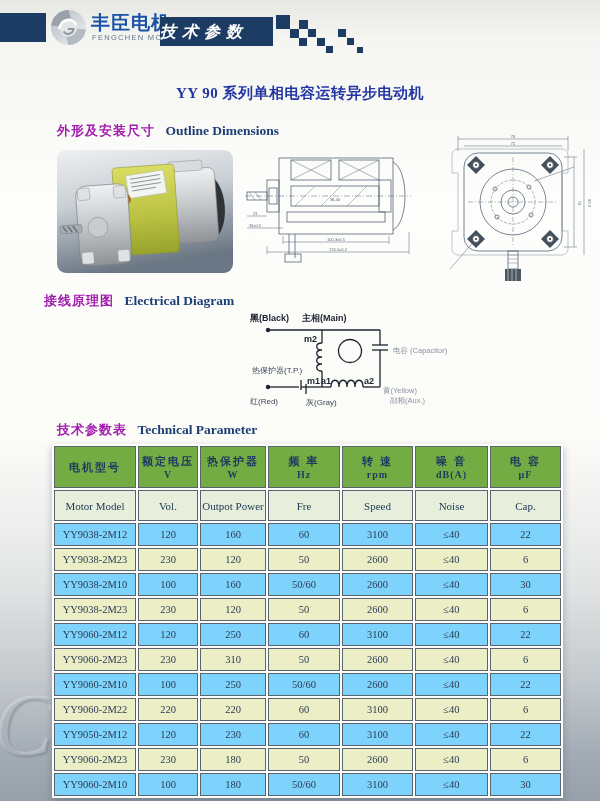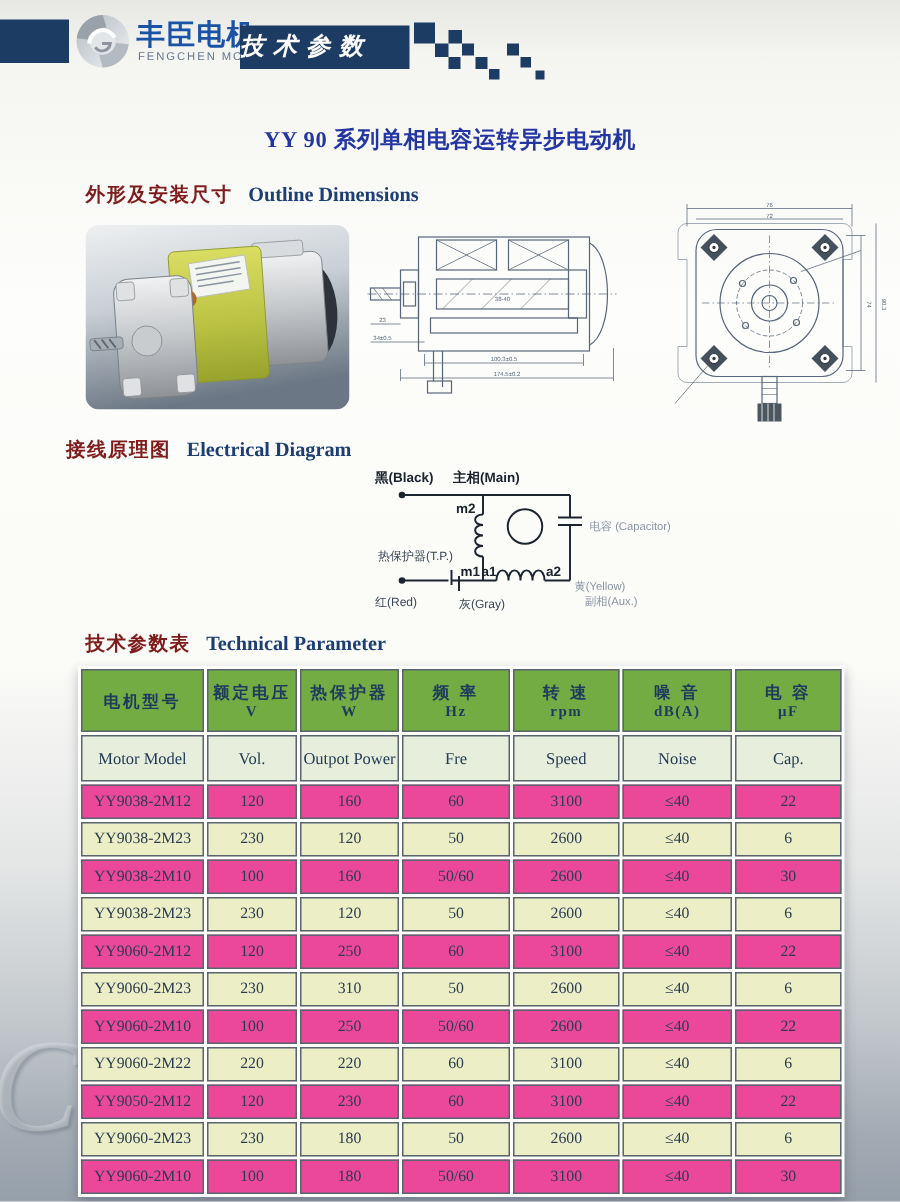--- a/index.html
+++ b/index.html
@@ -12,34 +12,34 @@
   
   .edge-bar{left:0;top:13px;width:46px;height:29px;background:#1d3c63;}
   .logo-cn{left:91px;top:10px;font-size:19px;font-weight:bold;color:#1a52a5;letter-spacing:1px;white-space:nowrap;}
   .logo-en{left:92px;top:33px;font-size:7.5px;color:#64748c;letter-spacing:1.3px;white-space:nowrap;}
   .banner{left:160px;top:17px;width:113px;height:29px;background:#1d3c63;color:#fff;
     line-height:29px;font-size:16px;letter-spacing:6px;
     font-family:"Liberation Serif",serif;font-style:italic;font-weight:600;}
   .page-title{left:0;top:84px;width:600px;text-align:center;font-size:15px;font-weight:bold;color:#2436a2;letter-spacing:0.5px;font-family:Liberation Serif, serif;}
   
   .sec-head{white-space:nowrap;}
-  .sec-head .cn{font-size:13px;font-weight:bold;color:#7f1d1d;letter-spacing:1px;}
+  .sec-head .cn{font-size:13px;font-weight:bold;color:#a21caf;letter-spacing:1px;}
   .sec-head .en{font-size:13.5px;font-weight:bold;color:#1c3e75;font-family:"Liberation Serif",serif;margin-left:6px;margin-top:23px;}
   .sh1{left:57px;top:121px;} .sh2{left:44px;top:291px;} .sh3{left:57px;top:420px;}
   
   .spec-table{left:52px;top:444px;width:491px;border-collapse:separate;border-spacing:2px;
     background:#fdfdfc;box-shadow:0 3px 7px rgba(40,50,70,.3);table-layout:fixed;z-index:2;}
   .spec-table th,.spec-table td{border:1px solid #59646e;text-align:center;vertical-align:middle;padding:0;}
   .spec-table .hrow1 th{background:#74ac44;color:#1e3a5f;height:40px;}
   .h1name{font-size:11px;font-weight:bold;letter-spacing:2px;}
   .h1unit{font-size:10px;font-weight:bold;font-family:"Liberation Serif",serif;letter-spacing:1px;}
   .h1unit:empty{display:none;}
   .spec-table .hrow2 td{background:#e7efdc;height:29px;font-family:"Liberation Serif",serif;font-size:11px;color:#223c55;}
   .spec-table .drow td{height:21px;font-family:"Liberation Serif",serif;font-size:10.5px;color:#2b3b52;}
-  .spec-table .drow.blue td{background:#ec4899;text-align:center;}
+  .spec-table .drow.blue td{background:#7dd3fc;text-align:center;}
   .spec-table .drow.yellow td{background:#eceec6;}
   
   .wm1{left:-6px;top:674px;font-family:"Liberation Serif",serif;font-style:italic;font-size:88px;
     color:rgba(255,255,255,0.25);text-shadow:2px 2px 2px rgba(92,104,118,0.35);white-space:nowrap;z-index:1;}
   .wm2{left:222px;top:764px;font-family:"Liberation Serif",serif;font-style:italic;font-size:30px;
     color:rgba(250,252,255,0.45);text-shadow:1px 1px 1px rgba(92,104,118,0.3);white-space:nowrap;z-index:1;}
   svg text{font-family:"Liberation Sans",sans-serif;}
 </style>
 </head>
 <body>

